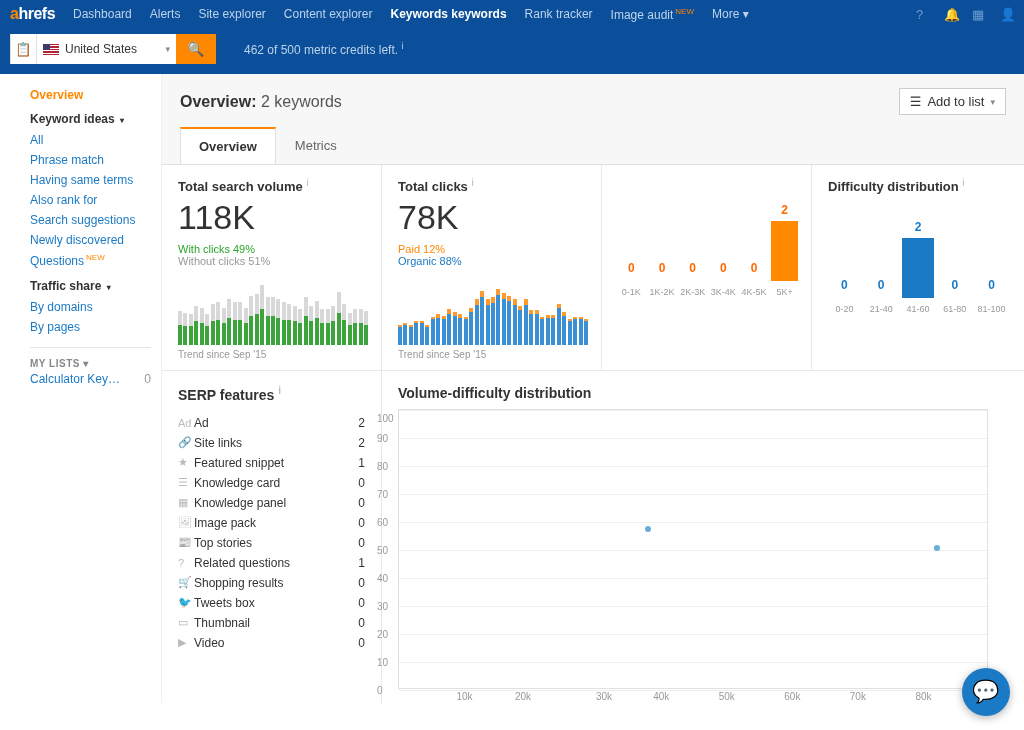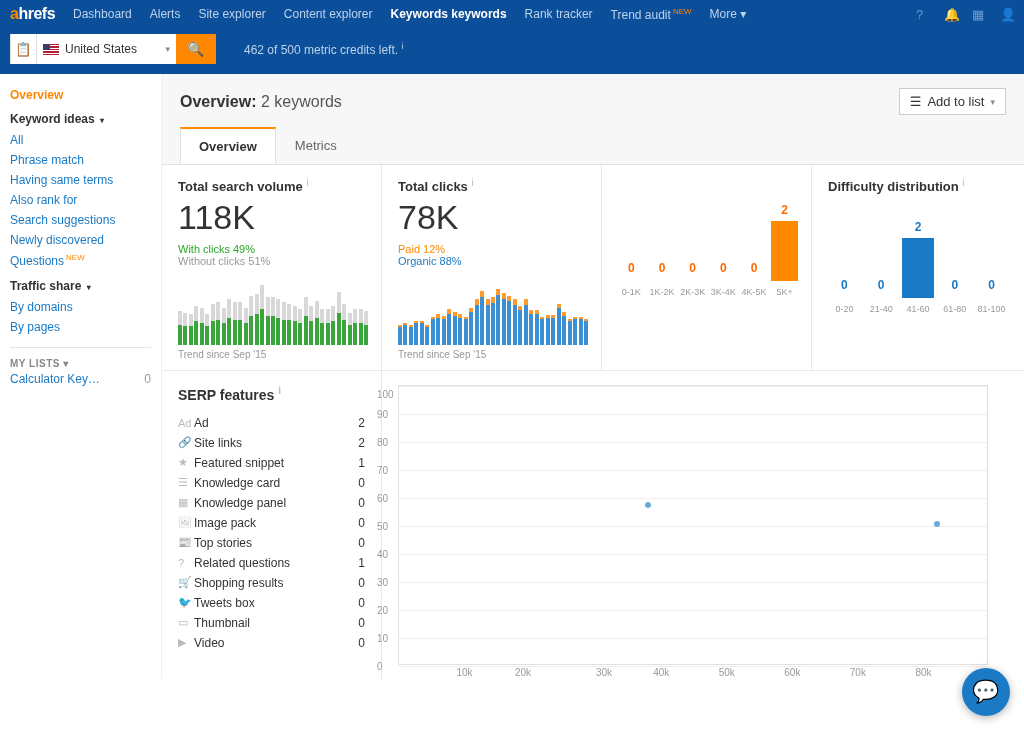--- a/index.html
+++ b/index.html
@@ -19,21 +19,21 @@
 .search-box { display: flex; height: 30px; }
 .search-input { width: 326px; padding: 0 8px; border: none; font-size: 13px; color: #333; }
 .clip-btn { width: 26px; background: #fff; border: none; border-left: 1px solid #e0e0e0; color: #999; }
 .country { width: 140px; background: #fff; border-left: 1px solid #e0e0e0; display: flex; align-items: center; padding: 0 6px; font-size: 12px; color: #333; gap: 6px; position: relative; }
 .country .chev { margin-left: auto; color: #888; font-size: 9px; }
 .flag { display: inline-block; width: 16px; height: 11px; background: linear-gradient(to bottom, #b22234 0%, #b22234 8%, #fff 8%, #fff 15%, #b22234 15%, #b22234 23%, #fff 23%, #fff 31%, #b22234 31%, #b22234 39%, #fff 39%, #fff 46%, #b22234 46%, #b22234 54%, #fff 54%, #fff 62%, #b22234 62%, #b22234 70%, #fff 70%, #fff 77%, #b22234 77%, #b22234 85%, #fff 85%, #fff 92%, #b22234 92%); position: relative; }
 .flag::before { content: ''; position: absolute; width: 7px; height: 6px; background: #3c3b6e; top: 0; left: 0; }
 .go-btn { width: 40px; background: #ff8800; border: none; color: #fff; font-size: 14px; }
 .credits { color: #bcd3ec; font-size: 12px; margin-left: 28px; }
 
-.layout { display: flex; }
+.layout { display: flex; padding-left: 20px; }
 .sidebar { width: 166px; padding: 14px 10px; font-size: 12px; border-right: 1px solid #f0f0f0; }
 .sidebar .sec-title { color: #ff8800; font-weight: bold; margin-bottom: 10px; }
 .sidebar .grp-title { font-weight: bold; color: #333; margin: 8px 0 4px; }
 .sidebar .grp-title .chev { font-size: 8px; margin-left: 2px; }
 .sidebar a { display: block; color: #1b7ac5; text-decoration: none; padding: 3px 0; }
 .sidebar hr { border: none; border-top: 1px solid #e5e5e5; margin: 10px 0; }
 .sidebar .mylists { color: #888; font-size: 10px; font-weight: bold; letter-spacing: 0.5px; }
 .sidebar .list-row { display: flex; justify-content: space-between; color: #1b7ac5; padding: 3px 0; }
 .sidebar .list-row .count { color: #999; }
 
@@ -100,21 +100,21 @@
   <span class="logo">
     <span class="a">a</span><span class="rest">hrefs</span>
   </span>
   <div class="nav-links">
     <a>Dashboard</a>
     <a>Alerts</a>
     <a>Site explorer</a>
     <a>Content explorer</a>
     <a class="active">Keywords keywords</a>
     <a>Rank tracker</a>
-    <a><span>Trend audit</span><span class="badge-new">NEW</span></a>
+    <a><span>Image audit</span><span class="badge-new">NEW</span></a>
     <a><span>More</span> <span class="chev">▾</span></a>
   </div>
   <div class="top-icons">
     <span>?</span>
     <span>🔔</span>
     <span>▦</span>
     <span>👤</span>
   </div>
 </div>
 
@@ -598,20 +598,21 @@
               <span class="cnt">0</span>
             </div>
             <div class="serp-row">
               <span class="ic">▶</span>
               <span class="name">Video</span>
               <span class="cnt">0</span>
             </div>
           </div>
       </div>
       <div class="scatter">
+        <div class="scatter-title">Volume-difficulty distribution</div>
         <div class="scatter-plot" id="scatter">
             <div class="hline" style="top: 280px;"></div>
             <div class="ylab" style="top: 280px;">0</div>
             <div class="hline" style="top: 252px;"></div>
             <div class="ylab" style="top: 252px;">10</div>
             <div class="hline" style="top: 224px;"></div>
             <div class="ylab" style="top: 224px;">20</div>
             <div class="hline" style="top: 196px;"></div>
             <div class="ylab" style="top: 196px;">30</div>
             <div class="hline" style="top: 168px;"></div>

